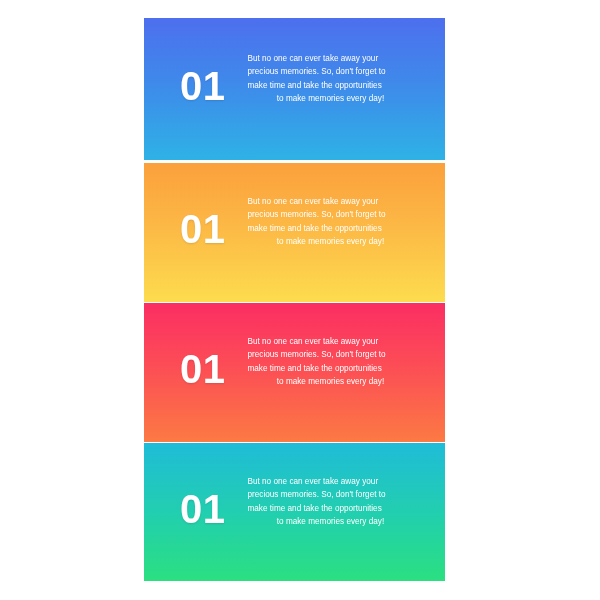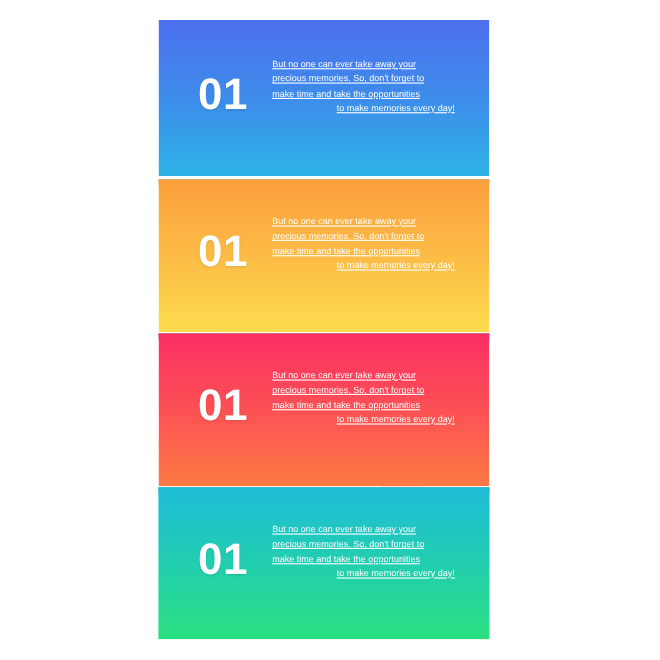--- a/index.html
+++ b/index.html
@@ -61,24 +61,23 @@
     flex: 0 0 auto;
     white-space: nowrap;
   }
   .desc {
     color: #ffffff;
     font-size: 8.2px;
     line-height: 1.62;
     text-align: justify;
     flex: 0 0 auto;
     width: 166px;
-    text-decoration: underline;
   }
   .desc p { margin: 0; }
-  .desc p.last { text-align: right; }
+  .desc p.last { text-align: center; }
 
   
   #band1 { top: 18px; height: 142px; }
   #band1 .band-body {
     height: 142px;
     background: linear-gradient(to bottom, #4d6fee 0%, #3e8bea 48%, #2eb2e6 100%);
     -webkit-clip-path: polygon(0 0, 100% 0, 100% 100%, 81% 100%, 74% 113%, 67% 100%, 0 100%);
     clip-path: polygon(0 0, 100% 0, 100% 100%, 81% 100%, 74% 113%, 67% 100%, 0 100%);
   }
   #band1 .num { margin: 48px 0 0 36px; }

